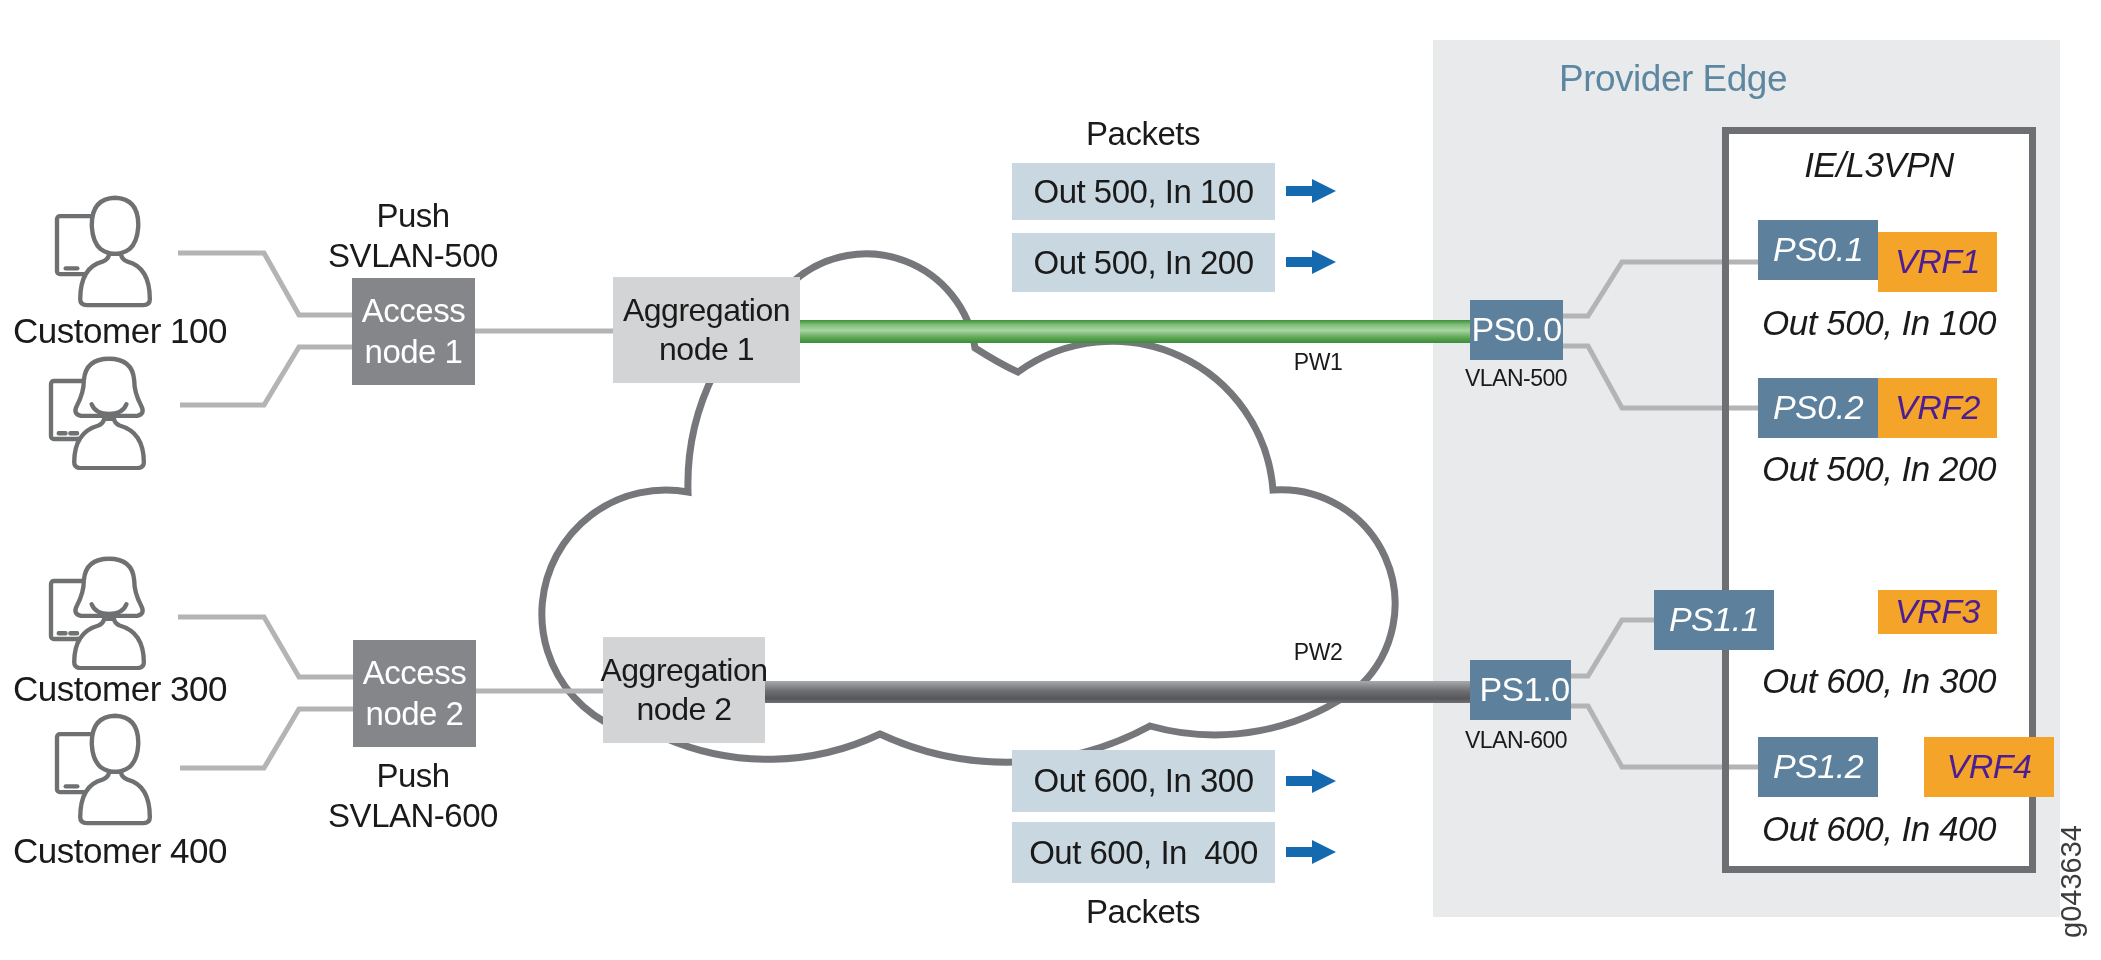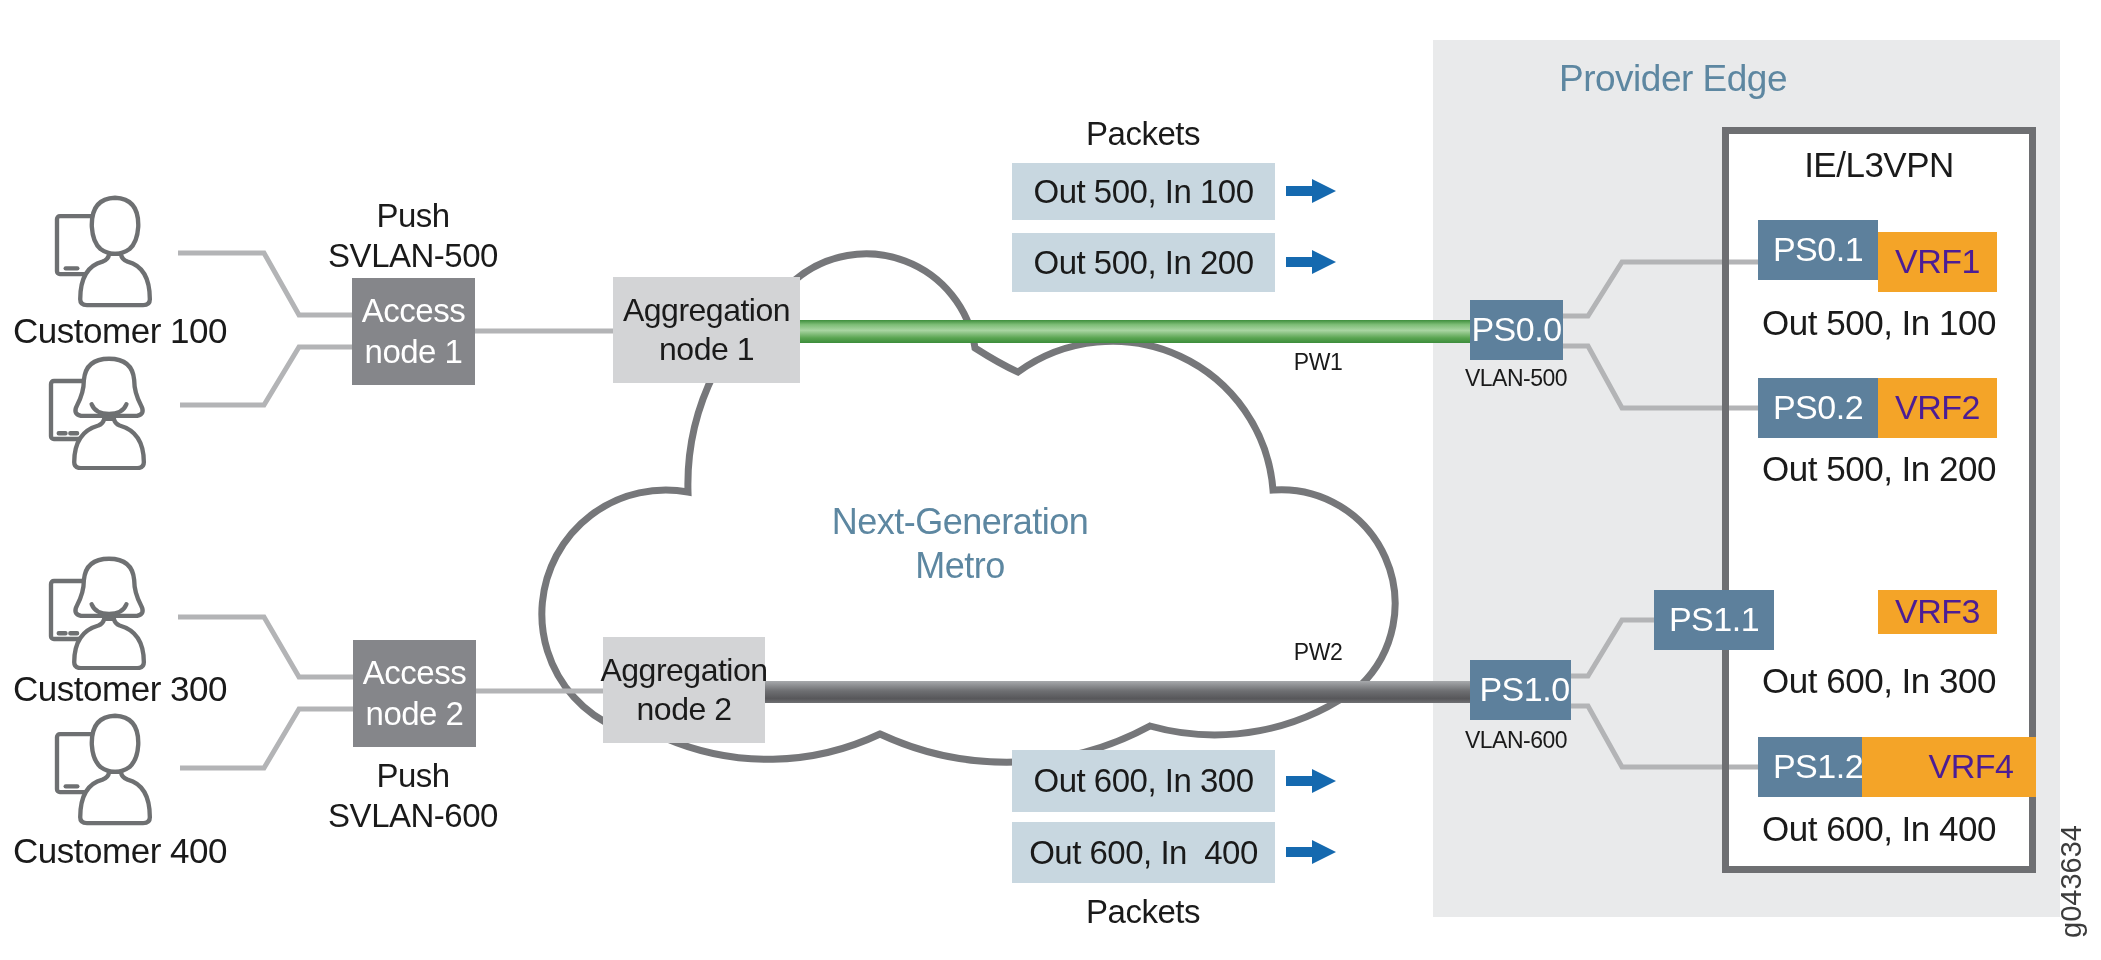--- a/index.html
+++ b/index.html
@@ -5,21 +5,21 @@
   html,body{margin:0;padding:0;background:#ffffff;}
   .stage{position:relative;width:2101px;height:960px;overflow:hidden;background:#ffffff;
          font-family:"Liberation Sans", sans-serif;color:#1a1a1a;letter-spacing:-0.5px;}
   .lbl{position:absolute;text-align:center;white-space:pre-line;line-height:1.22;}
   .box{position:absolute;display:flex;align-items:center;justify-content:center;
        text-align:center;white-space:pre-line;line-height:1.22;}
   .panel{position:absolute;background:#e9eaeb;z-index:0;}
   .ie-fill{position:absolute;background:#ffffff;z-index:1;}
   .ie-border{position:absolute;border:7px solid #6e6f72;box-sizing:border-box;background:transparent;z-index:4;pointer-events:none;}
   svg.layer{position:absolute;left:0;top:0;z-index:2;}
-  .z3{z-index:3;} .z5{z-index:5;}
+  .z3{z-index:3;} .z5{z-index:5;font-style:italic;}
   .gray-box{background:#85868a;color:#ffffff;font-size:33px;}
   .lightgray-box{background:#d3d4d6;color:#1a1a1a;font-size:32px;}
   .ps-box{background:#5d809c;color:#ffffff;font-size:34px;}
   .vrf-box{background:#f4a428;color:#4c1d95;font-size:34px;}
   .packet{position:absolute;background:#c8d7e0;color:#1a1a1a;font-size:33px;
           display:flex;align-items:center;justify-content:center;white-space:pre;}
   .blue-text{color:#5d87a1;}
   .fs33{font-size:33px;} .fs34{font-size:23px;} .fs35{font-size:35px;}
   .fs36{font-size:36px;} .fs37{font-size:37px;}
   .fig-id{position:absolute;left:2016px;top:868px;width:110px;height:30px;line-height:30px;
@@ -121,22 +121,20 @@
   <div class="box z3 gray-box" style="left:353px;top:640px;width:123px;height:107px;">Access
 node 2</div>
   <div class="lbl z3 fs33" style="left:308px;top:756px;width:210px;">Push
 SVLAN-600</div>
 
   <div class="box z3 lightgray-box" style="left:613px;top:277px;width:187px;height:106px;">Aggregation
 node 1</div>
   <div class="box z3 lightgray-box" style="left:603px;top:637px;width:162px;height:106px;">Aggregation
 node 2</div>
 
-  <div class="lbl z3 fs36 blue-text" style="left:795px;top:500px;width:330px;">Next-Generation
-Metro</div>
 
   <div class="lbl z3 fs34" style="left:1268px;top:348px;width:100px;">PW1</div>
   <div class="lbl z3 fs34" style="left:1268px;top:638px;width:100px;">PW2</div>
 
   <div class="lbl z3 fs33" style="left:1040px;top:114px;width:206px;">Packets</div>
   <div class="packet z3" style="left:1012px;top:163px;width:263px;height:57px;">Out 500, In 100</div>
   <div class="packet z3" style="left:1012px;top:233px;width:263px;height:59px;">Out 500, In 200</div>
 
   <div class="packet z3" style="left:1012px;top:750px;width:263px;height:62px;">Out 600, In 300</div>
   <div class="packet z3" style="left:1012px;top:822px;width:263px;height:61px;">Out 600, In  400</div>
@@ -156,18 +154,18 @@
 
   <div class="box z5 ps-box" style="left:1758px;top:378px;width:120px;height:60px;">PS0.2</div>
   <div class="box z5 vrf-box" style="left:1878px;top:378px;width:119px;height:60px;">VRF2</div>
   <div class="lbl z5 fs35" style="left:1722px;top:448px;width:314px;">Out 500, In 200</div>
 
   <div class="box z5 ps-box" style="left:1654px;top:590px;width:120px;height:60px;">PS1.1</div>
   <div class="box z5 vrf-box" style="left:1878px;top:590px;width:119px;height:44px;">VRF3</div>
   <div class="lbl z5 fs35" style="left:1722px;top:660px;width:314px;">Out 600, In 300</div>
 
   <div class="box z5 ps-box" style="left:1758px;top:737px;width:120px;height:60px;">PS1.2</div>
-  <div class="box z5 vrf-box" style="left:1862px;top:737px;width:130px;height:60px;padding-left:44px;">VRF4</div>
+  <div class="box z5 vrf-box" style="left:1924px;top:737px;width:130px;height:60px;">VRF4</div>
   <div class="lbl z5 fs35" style="left:1722px;top:808px;width:314px;">Out 600, In 400</div>
 
   <div class="fig-id z3">g043634</div>
 
 </div>
 
 </body></html>

